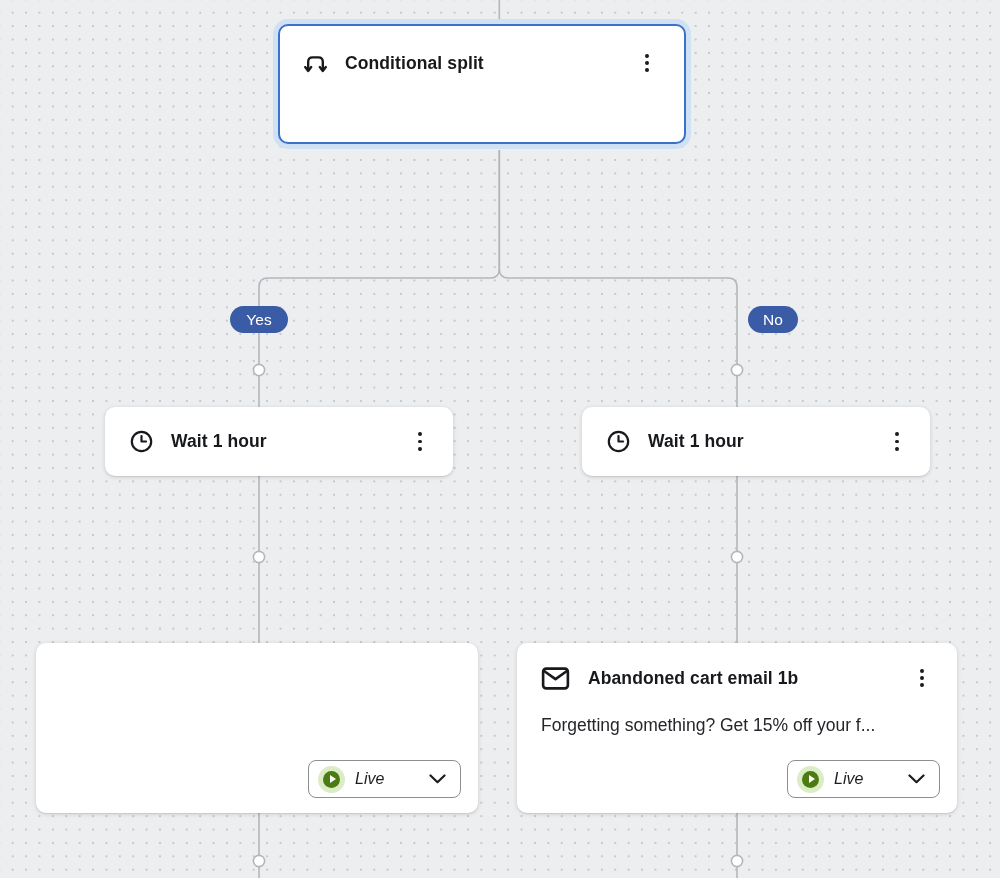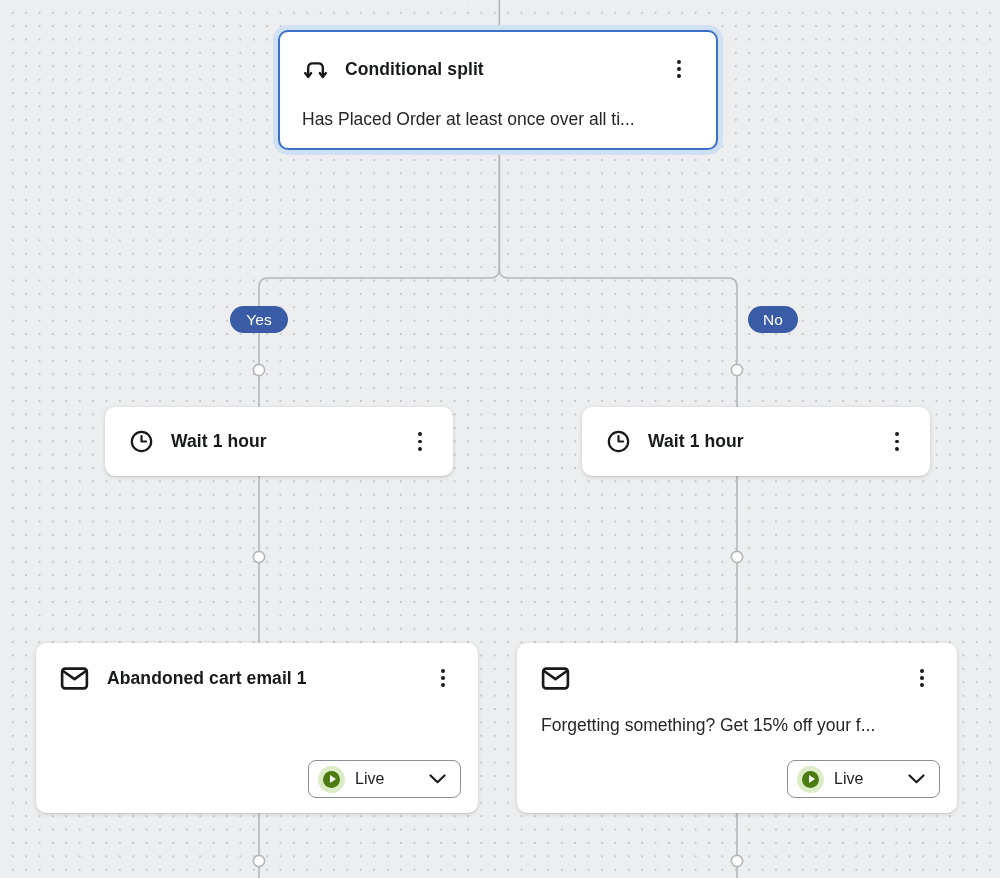--- a/index.html
+++ b/index.html
@@ -37,21 +37,21 @@
   }
   .icon-box{flex:0 0 auto;display:flex;align-items:center;justify-content:center;}
   .kebab{
     margin-left:auto;border:none;background:transparent;cursor:pointer;
     display:flex;flex-direction:column;align-items:center;justify-content:center;
     gap:3.5px;width:26px;height:30px;padding:0;
   }
   .kebab i{display:block;width:3.8px;height:3.8px;border-radius:50%;background:#1a1c1f;}
 
   
-  #cond-card{left:278px;top:30px;width:440px;height:120px;padding:22px 24px 0 22px;}
+  #cond-card{left:278px;top:24px;width:408px;height:120px;padding:22px 24px 0 22px;}
   #cond-card .node-header{height:30px;}
   #cond-card .node-title{margin-left:16px;}
   #cond-card .node-subtitle{margin-top:25px;}
 
   
   .badge{
     position:absolute;z-index:3;height:27px;border-radius:14px;
     background:#3a5ba5;color:#fff;font-size:15.5px;
     display:flex;align-items:center;justify-content:center;padding:12px 14px;
     box-sizing:border-box;
@@ -71,21 +71,21 @@
   #email-left{left:36px;width:442px;}
   #email-right{left:517px;width:440px;}
   .email-card .node-header{height:30px;}
   .email-card .node-title{margin-left:18px;}
   .email-card .node-subtitle{margin-top:22px;}
 
   .status-btn{
     position:absolute;right:17px;bottom:15px;height:38px;min-width:153px;
     background:#fff;border:1px solid #8a8f94;border-radius:8px;cursor:pointer;
     display:flex;align-items:center;padding:0 14px 0 9px;gap:10px;
-    font-family:inherit;box-sizing:border-box;
+    font-family:inherit;box-sizing:border-box;font-style:italic;
   }
   .status-dot{
     width:27px;height:27px;border-radius:50%;background:#dcecc6;
     display:flex;align-items:center;justify-content:center;flex:0 0 auto;
   }
   .status-dot .inner{
     width:17px;height:17px;border-radius:50%;background:#4a7c11;
     display:flex;align-items:center;justify-content:center;
   }
   .status-dot .tri{
@@ -129,21 +129,20 @@
           <path d="M15.8 15.2 L18.5 18.6 L21.2 15.2"></path>
         </svg>
       </span>
       <span class="node-title">Conditional split</span>
       <button class="kebab" aria-label="menu">
         <i></i>
           <i></i>
           <i></i>
       </button>
     </div>
-    <div class="node-subtitle">Has Placed Order at least once over all ti...</div>
   </div>
 
   <div class="badge" id="badge-yes">Yes</div>
   <div class="badge" id="badge-no">No</div>
 
   <div class="card wait-card" id="wait-left">
     <span class="icon-box">
       <svg width="25" height="25" viewBox="0 0 24 24" fill="none" stroke="#17191c" stroke-width="2.1" stroke-linecap="round" stroke-linejoin="round">
         <circle cx="12" cy="12" r="9.3"></circle>
         <path d="M12 6.8 V12 H16.4"></path>
@@ -166,34 +165,20 @@
     </span>
     <span class="node-title">Wait 1 hour</span>
     <button class="kebab" aria-label="menu">
       <i></i>
         <i></i>
         <i></i>
     </button>
   </div>
 
   <div class="card email-card" id="email-left">
-    <div class="node-header">
-      <span class="icon-box">
-        <svg width="29" height="25" viewBox="0 0 24 21" fill="none" stroke="#17191c" stroke-width="2.2" stroke-linecap="round" stroke-linejoin="round">
-          <rect x="1.6" y="2.2" width="20.8" height="16.6" rx="2.6"></rect>
-          <path d="M2.4 4.2 L12 11 L21.6 4.2"></path>
-        </svg>
-      </span>
-      <span class="node-title">Abandoned cart email 1</span>
-      <button class="kebab" aria-label="menu">
-        <i></i>
-          <i></i>
-          <i></i>
-      </button>
-    </div>
     <button class="status-btn">
       <span class="status-dot">
         <span class="inner">
             <span class="tri"></span>
           </span>
       </span>
       <span class="status-label">Live</span>
       <svg width="17" height="10" viewBox="0 0 17 10" fill="none" stroke="#1a1c1f" stroke-width="2.2" stroke-linecap="round" stroke-linejoin="round">
         <path d="M1.5 1.5 L8.5 8.2 L15.5 1.5"></path>
       </svg>
@@ -201,20 +186,21 @@
   </div>
 
   <div class="card email-card" id="email-right">
     <div class="node-header">
       <span class="icon-box">
         <svg width="29" height="25" viewBox="0 0 24 21" fill="none" stroke="#17191c" stroke-width="2.2" stroke-linecap="round" stroke-linejoin="round">
           <rect x="1.6" y="2.2" width="20.8" height="16.6" rx="2.6"></rect>
           <path d="M2.4 4.2 L12 11 L21.6 4.2"></path>
         </svg>
       </span>
+      <span class="node-title">Abandoned cart email 1b</span>
       <button class="kebab" aria-label="menu">
         <i></i>
           <i></i>
           <i></i>
       </button>
     </div>
     <div class="node-subtitle">Forgetting something? Get 15% off your f...</div>
     <button class="status-btn">
       <span class="status-dot">
         <span class="inner">

